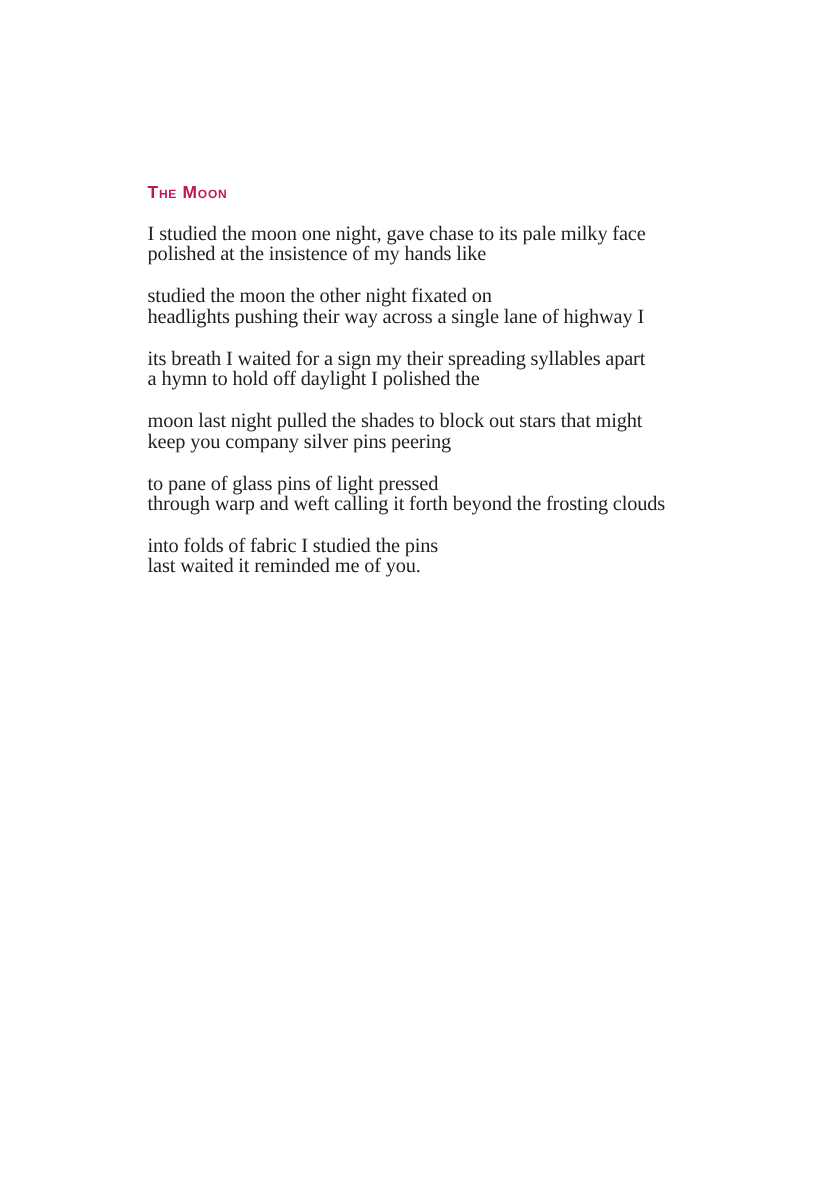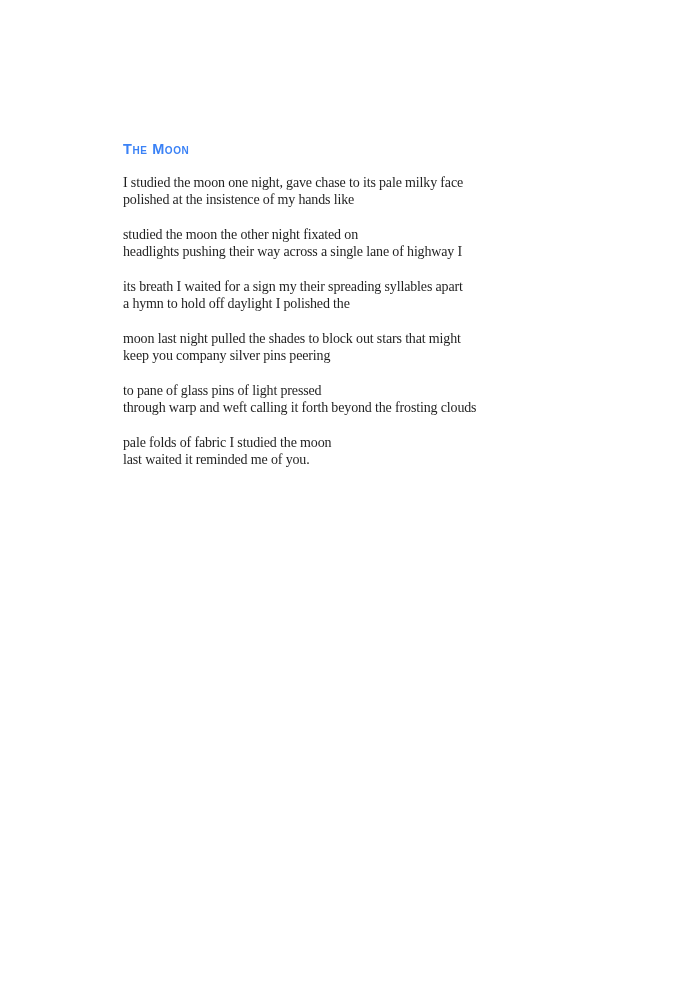--- a/index.html
+++ b/index.html
@@ -24,29 +24,29 @@
     left: 123px;
     top: 137px;
     width: 400px;
   }
   .poem-title {
     font-family: "Liberation Sans", sans-serif;
     font-variant: small-caps;
     font-size: 14.5px;
     line-height: 16px;
     letter-spacing: 0.6px;
-    color: #3b82f6;
-    margin: 4px 0 17px 0;
+    color: #be185d;
+    margin: 16px 0 17px 0;
   }
   .stanza {
     margin: 0 0 17.3px 0;
   }
   .line {
     font-family: "Liberation Serif", serif;
-    font-size: 14px;
+    font-size: 17px;
     line-height: 17.33px;
     letter-spacing: -0.15px;
     color: #1f1f1f;
     white-space: nowrap;
   }
 </style>
 </head>
 <body>
 
 <div class="page">
@@ -72,17 +72,17 @@
       <div class="line">moon last night pulled the shades to block out stars that might</div>
       <div class="line">keep you company silver pins peering</div>
     </div>
 
     <div class="stanza">
       <div class="line">to pane of glass pins of light pressed</div>
       <div class="line">through warp and weft calling it forth beyond the frosting clouds</div>
     </div>
 
     <div class="stanza">
-      <div class="line">pale folds of fabric I studied the moon</div>
+      <div class="line">into folds of fabric I studied the pins</div>
       <div class="line">last waited it reminded me of you.</div>
     </div>
   </div>
 </div>
 
 </body></html>

